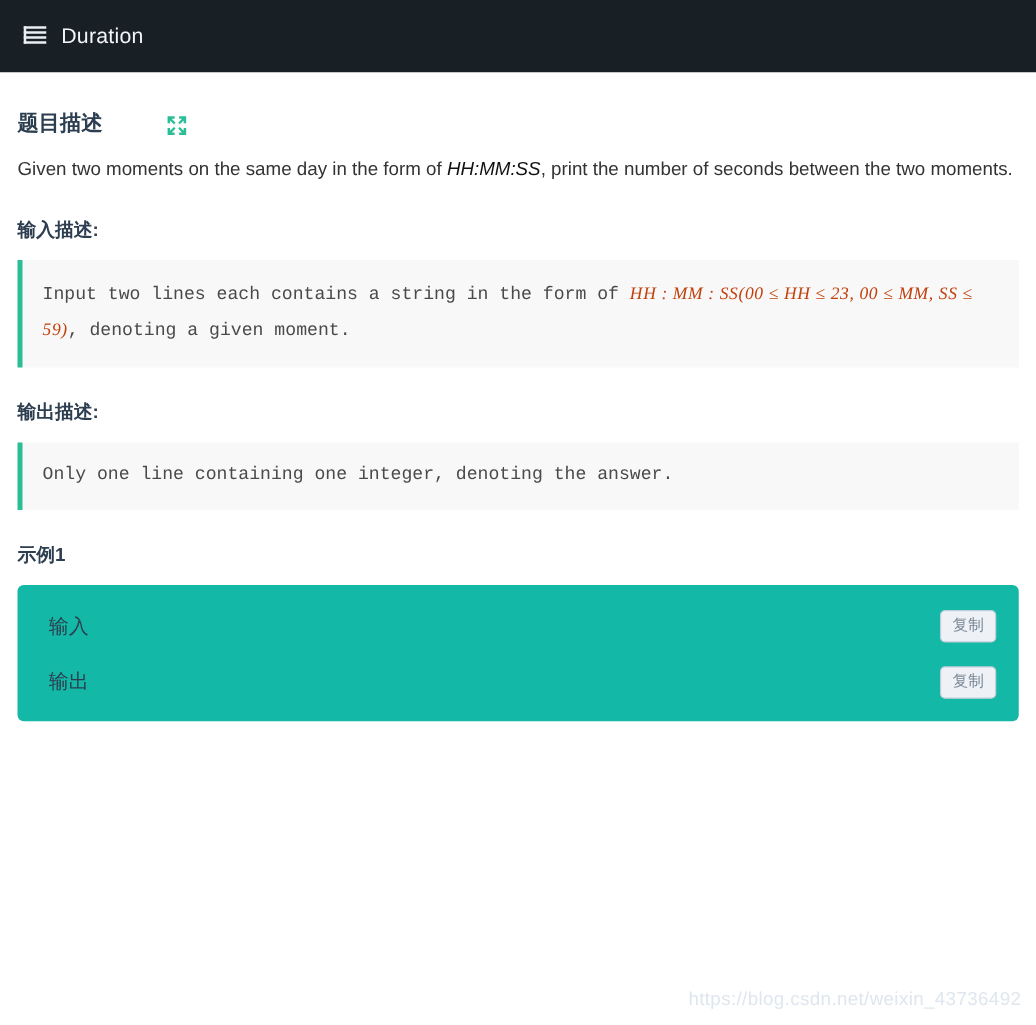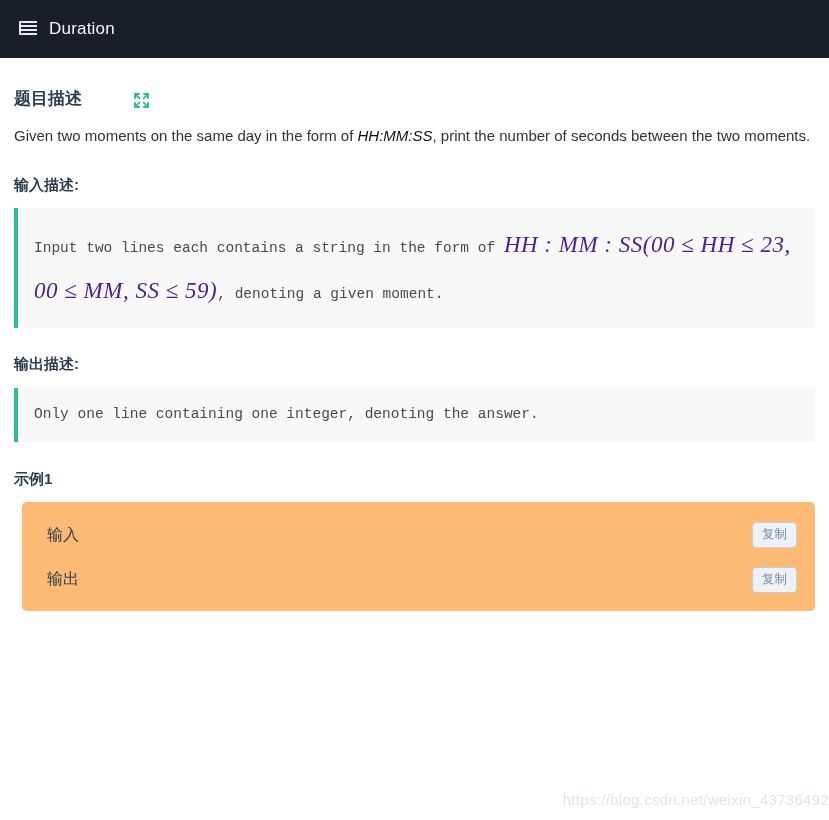--- a/index.html
+++ b/index.html
@@ -122,34 +122,33 @@
     font-size: 14.5px;
     color: #4a4a4a;
     line-height: 2.0;
   }
   .quote.single { padding: 16px 18px 16px 16px; line-height: 1.5; }
 
   
   .m {
     font-family: "Liberation Serif", serif;
     font-style: italic;
-    font-size: 23px;
-    color: #4c1d95;
+    font-size: 14px;
+    color: #c2410c;
     letter-spacing: 0.5px;
     text-align: right;
   }
 
   
   .example-card {
     margin-top: 14px;
-    background: #fdba74;
+    background: #14b8a6;
     border-radius: 5px;
     padding: 16px 16px 16px 16px;
     box-sizing: border-box;
-    margin-left: 8px;
   }
   .ex-head {
     display: flex;
     align-items: center;
     justify-content: space-between;
     padding: 4px 2px 2px 9px;
   }
   .ex-label {
     font-size: 16px;
     color: #2c3e50;
@@ -173,21 +172,21 @@
     font-family: "Liberation Mono", monospace;
     font-size: 14.5px;
     color: #6b7076;
     line-height: 1.85;
     white-space: pre;
   }
   .ex-gap { height: 13px; }
 
   .watermark {
     position: absolute;
-    right: 0px;
+    right: 12px;
     bottom: 19px;
     font-size: 15px;
     color: #dfe6ee;
     letter-spacing: 0.3px;
     font-family: "Liberation Sans", sans-serif;
     pointer-events: none;
   }
 </style>
 </head>
 <body>

